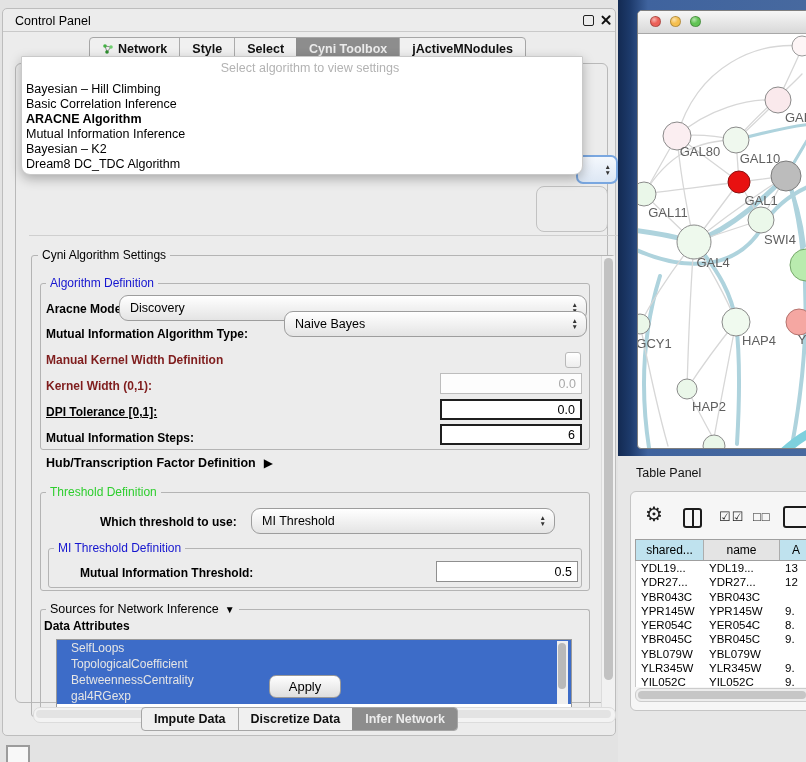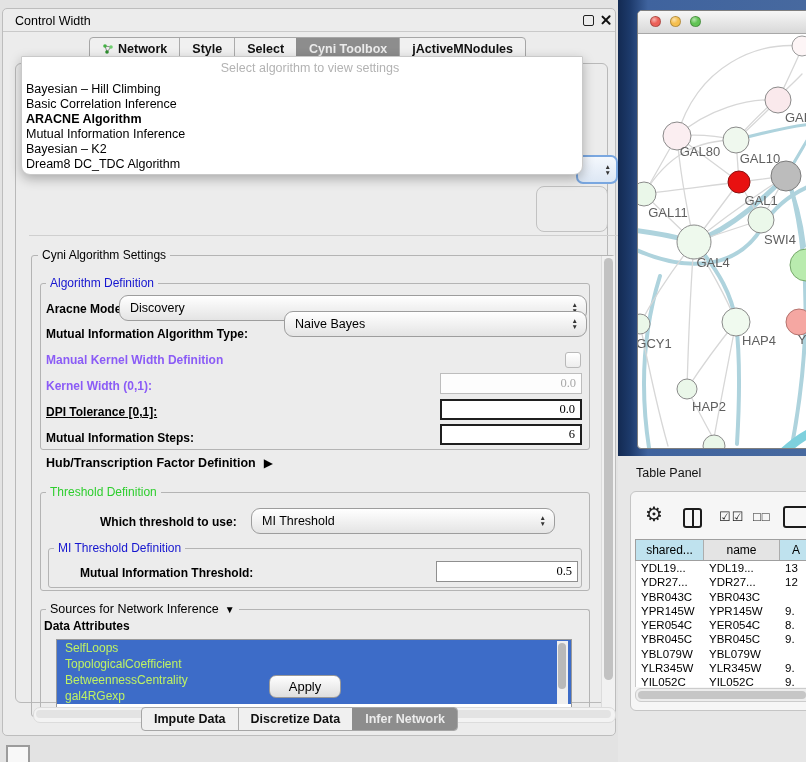--- a/index.html
+++ b/index.html
@@ -43,47 +43,47 @@
   #dd-list{position:absolute;left:4px;top:25px;right:4px;}
   .dd-item{height:15px;line-height:15px;font-size:12.5px;color:#000;}
   .dd-item.bold{font-weight:bold;}
 
   
   .group{position:absolute;border:1px solid #b4b4b4;border-radius:3px;}
   .gtitle{position:absolute;font-size:12px;background:#ececec;padding:0 4px;white-space:nowrap;z-index:3;}
   .t-blue{color:#1515cf;} .t-green{color:#2ece2e;} .t-black{color:#000;}
 
   .lbl{position:absolute;font-size:12px;font-weight:bold;color:#000;white-space:nowrap;}
-  .lbl.dis{color:#8b5cf6;}
+  .lbl.dis{color:#7f1d1d;}
 
   .combo{position:absolute;height:24px;background:linear-gradient(#ffffff,#e4e4e4);
          border:1px solid #9d9d9d;border-radius:9px;}
   .combo .ctext{position:absolute;left:10px;top:50%;transform:translateY(-50%);font-size:12.5px;color:#000;white-space:nowrap;}
   .spin{position:absolute;right:8px;top:50%;transform:translateY(-50%);display:flex;flex-direction:column;
         align-items:center;font-size:6.5px;line-height:6px;color:#333;}
 
-  input.fld{position:absolute;text-align:right;font-family:Liberation Serif, serif;font-size:12.5px;
+  input.fld{position:absolute;text-align:right;font-family:Liberation Sans, sans-serif;font-size:12.5px;
             padding:0 5px;background:#fff;box-sizing:border-box;height:21px;}
   .fld.dis{border:1px solid #bdbdbd;color:#a9a9a9;background:#fdfdfd;}
   .fld.strong{border:2px solid #1f1f1f;color:#000;}
   .fld.norm{border:1px solid #8f8f8f;color:#000;}
 
   .chk{position:absolute;width:14px;height:14px;border:1px solid #b9b9b9;border-radius:3px;
        background:linear-gradient(#ffffff,#ededed);}
 
   
   .vscroll{position:absolute;left:585px;top:192px;width:13px;height:458px;background:#f1f1f1;border-left:1px solid #dcdcdc;}
   .vscroll .thumb{position:absolute;left:2px;top:2px;width:9px;height:422px;background:#c2c2c2;border-radius:5px;}
   .hscroll{position:absolute;left:17px;top:643px;width:581px;height:14px;background:#f3f3f3;
            border:1px solid #dcdcdc;border-radius:7px;}
   .hscroll .thumb{position:absolute;left:2px;top:2px;width:575px;height:8px;background:#e3e3e3;border-radius:4px;}
 
   
   .attr-list{position:absolute;left:40px;top:575px;width:514px;height:67px;border:1px solid #9a9a9a;background:#fff;overflow:hidden;}
-  .attr-item{height:16px;line-height:16px;padding-left:8px;font-size:12px;color:#bef264;background:#3d6cc8;}
+  .attr-item{height:16px;line-height:16px;padding-left:14px;font-size:12px;color:#e5e5e5;background:#3d6cc8;}
   .list-scroll{position:absolute;left:541px;top:577px;width:11px;height:63px;background:#efefef;}
   .list-scroll .thumb{position:absolute;left:1px;top:2px;width:8px;height:46px;background:#b9b9b9;border-radius:4px;}
 
   .btn{position:absolute;height:21px;background:linear-gradient(#ffffff,#dedede);border:1px solid #9a9a9a;
        border-radius:7px;font-size:13px;color:#000;display:flex;align-items:center;justify-content:center;}
 
   .hubrow{position:absolute;left:30px;top:392px;font-size:12.5px;font-weight:bold;color:#000;display:flex;gap:8px;align-items:center;}
   .hubrow .arr{font-size:12px;font-weight:normal;}
   .srctitle{display:flex;gap:6px;align-items:center;font-size:12.5px;}
   .srctitle .arr{font-size:10px;color:#000;}
@@ -121,21 +121,21 @@
   .tp-hscroll .thumb{position:absolute;left:2px;top:1.5px;width:168px;height:8px;background:#c6c6c6;border-radius:4px;}
 
   .mini-icon{position:absolute;left:6px;top:745px;width:20px;height:16px;border:2px solid #9c9c9c;background:#f8f8f8;}
 </style>
 </head>
 <body>
 
 <div id="root">
 
   <div class="cp">
-    <div class="cp-title">Control Width</div>
+    <div class="cp-title">Control Panel</div>
     <div class="cp-float"></div>
     <div class="cp-close">
         <i class="x1"></i>
         <i class="x2"></i>
       </div>
     <div class="cp-sep"></div>
 
     <div id="tabbar" class="tabbar" style="left:86px;top:28px;">
         <span class="tab">
           <span class="nticon"><svg width="12" height="12" viewBox="0 0 12 12">

